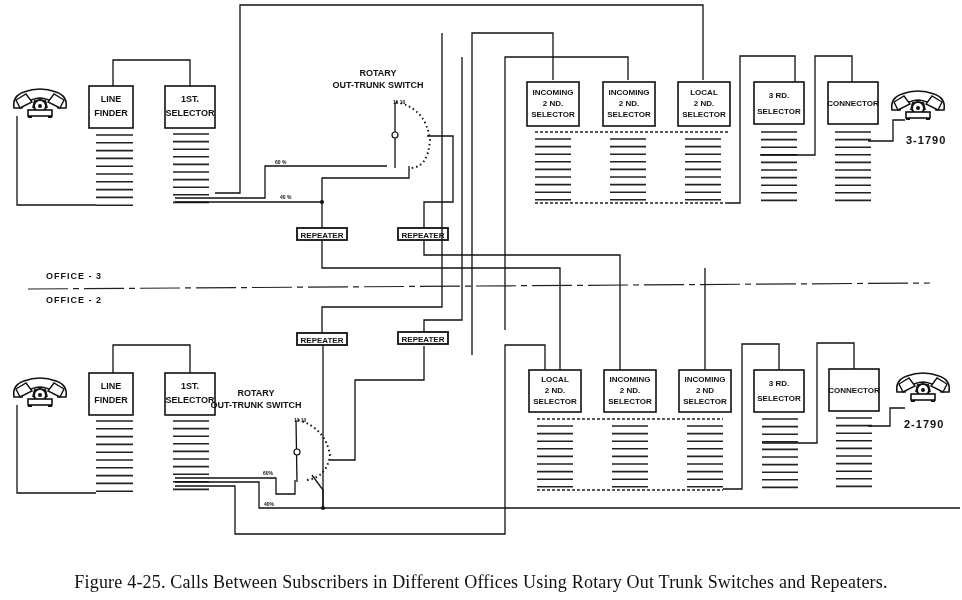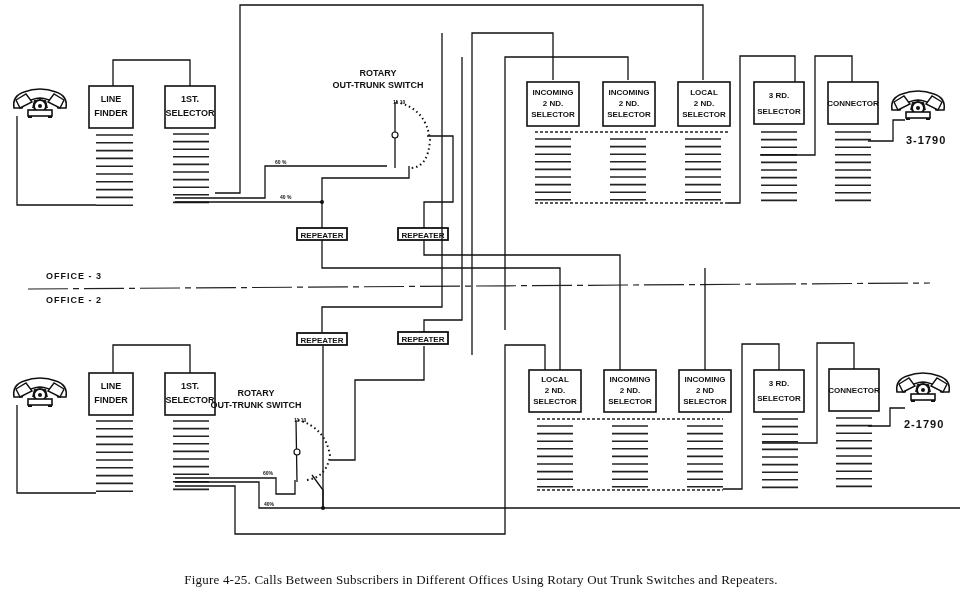--- a/index.html
+++ b/index.html
@@ -9,21 +9,21 @@
   .rep{fill:#fff;stroke:#111;stroke-width:1.8;}
   .wire{fill:none;stroke:#111;stroke-width:1.3;}
   .bank{stroke:#222;stroke-width:1.6;}
   .dash{stroke:#222;stroke-width:1.3;stroke-dasharray:3 2;}
   .lbl{font-family:"Liberation Sans",sans-serif;font-weight:bold;font-size:9px;fill:#111;text-anchor:middle;}
   .lbl-sm{font-family:"Liberation Sans",sans-serif;font-weight:bold;font-size:8px;fill:#111;text-anchor:middle;}
   .office{font-family:"Liberation Sans",sans-serif;font-weight:bold;font-size:9px;fill:#111;letter-spacing:1px;}
   .pct{font-family:"Liberation Sans",sans-serif;font-weight:bold;font-size:5px;fill:#111;}
   .num{font-family:"Liberation Sans",sans-serif;font-weight:bold;font-size:11px;fill:#111;letter-spacing:1px;}
   .sep{stroke:#222;stroke-width:1.2;stroke-dasharray:40 5 6 5;}
-  .caption{position:absolute;left:0;width:962px;top:572px;text-align:center;font-family:"Liberation Serif",serif;font-size:13px;color:#111;letter-spacing:0.2px;}
+  .caption{position:absolute;left:0;width:962px;top:572px;text-align:center;font-family:"Liberation Serif",serif;font-size:18px;color:#111;letter-spacing:0.2px;}
   .dial{fill:none;stroke:#111;stroke-width:2;stroke-dasharray:1.5 3;}
 </style>
 </head>
 <body>
 
 <svg id="diagram" width="962" height="600" viewBox="0 0 962 600">
   <defs>
     <g id="phone">
       <path d="M4 22 Q2 10 14 6 Q30 0 46 6 Q58 10 56 22 L48 22 Q46 14 30 12 Q14 14 12 22 Z" fill="#fff" stroke="#111" stroke-width="1.6"></path>
       <path d="M6 14 L16 8 L22 16 L10 22 Z" fill="#fff" stroke="#111" stroke-width="1.4"></path>

